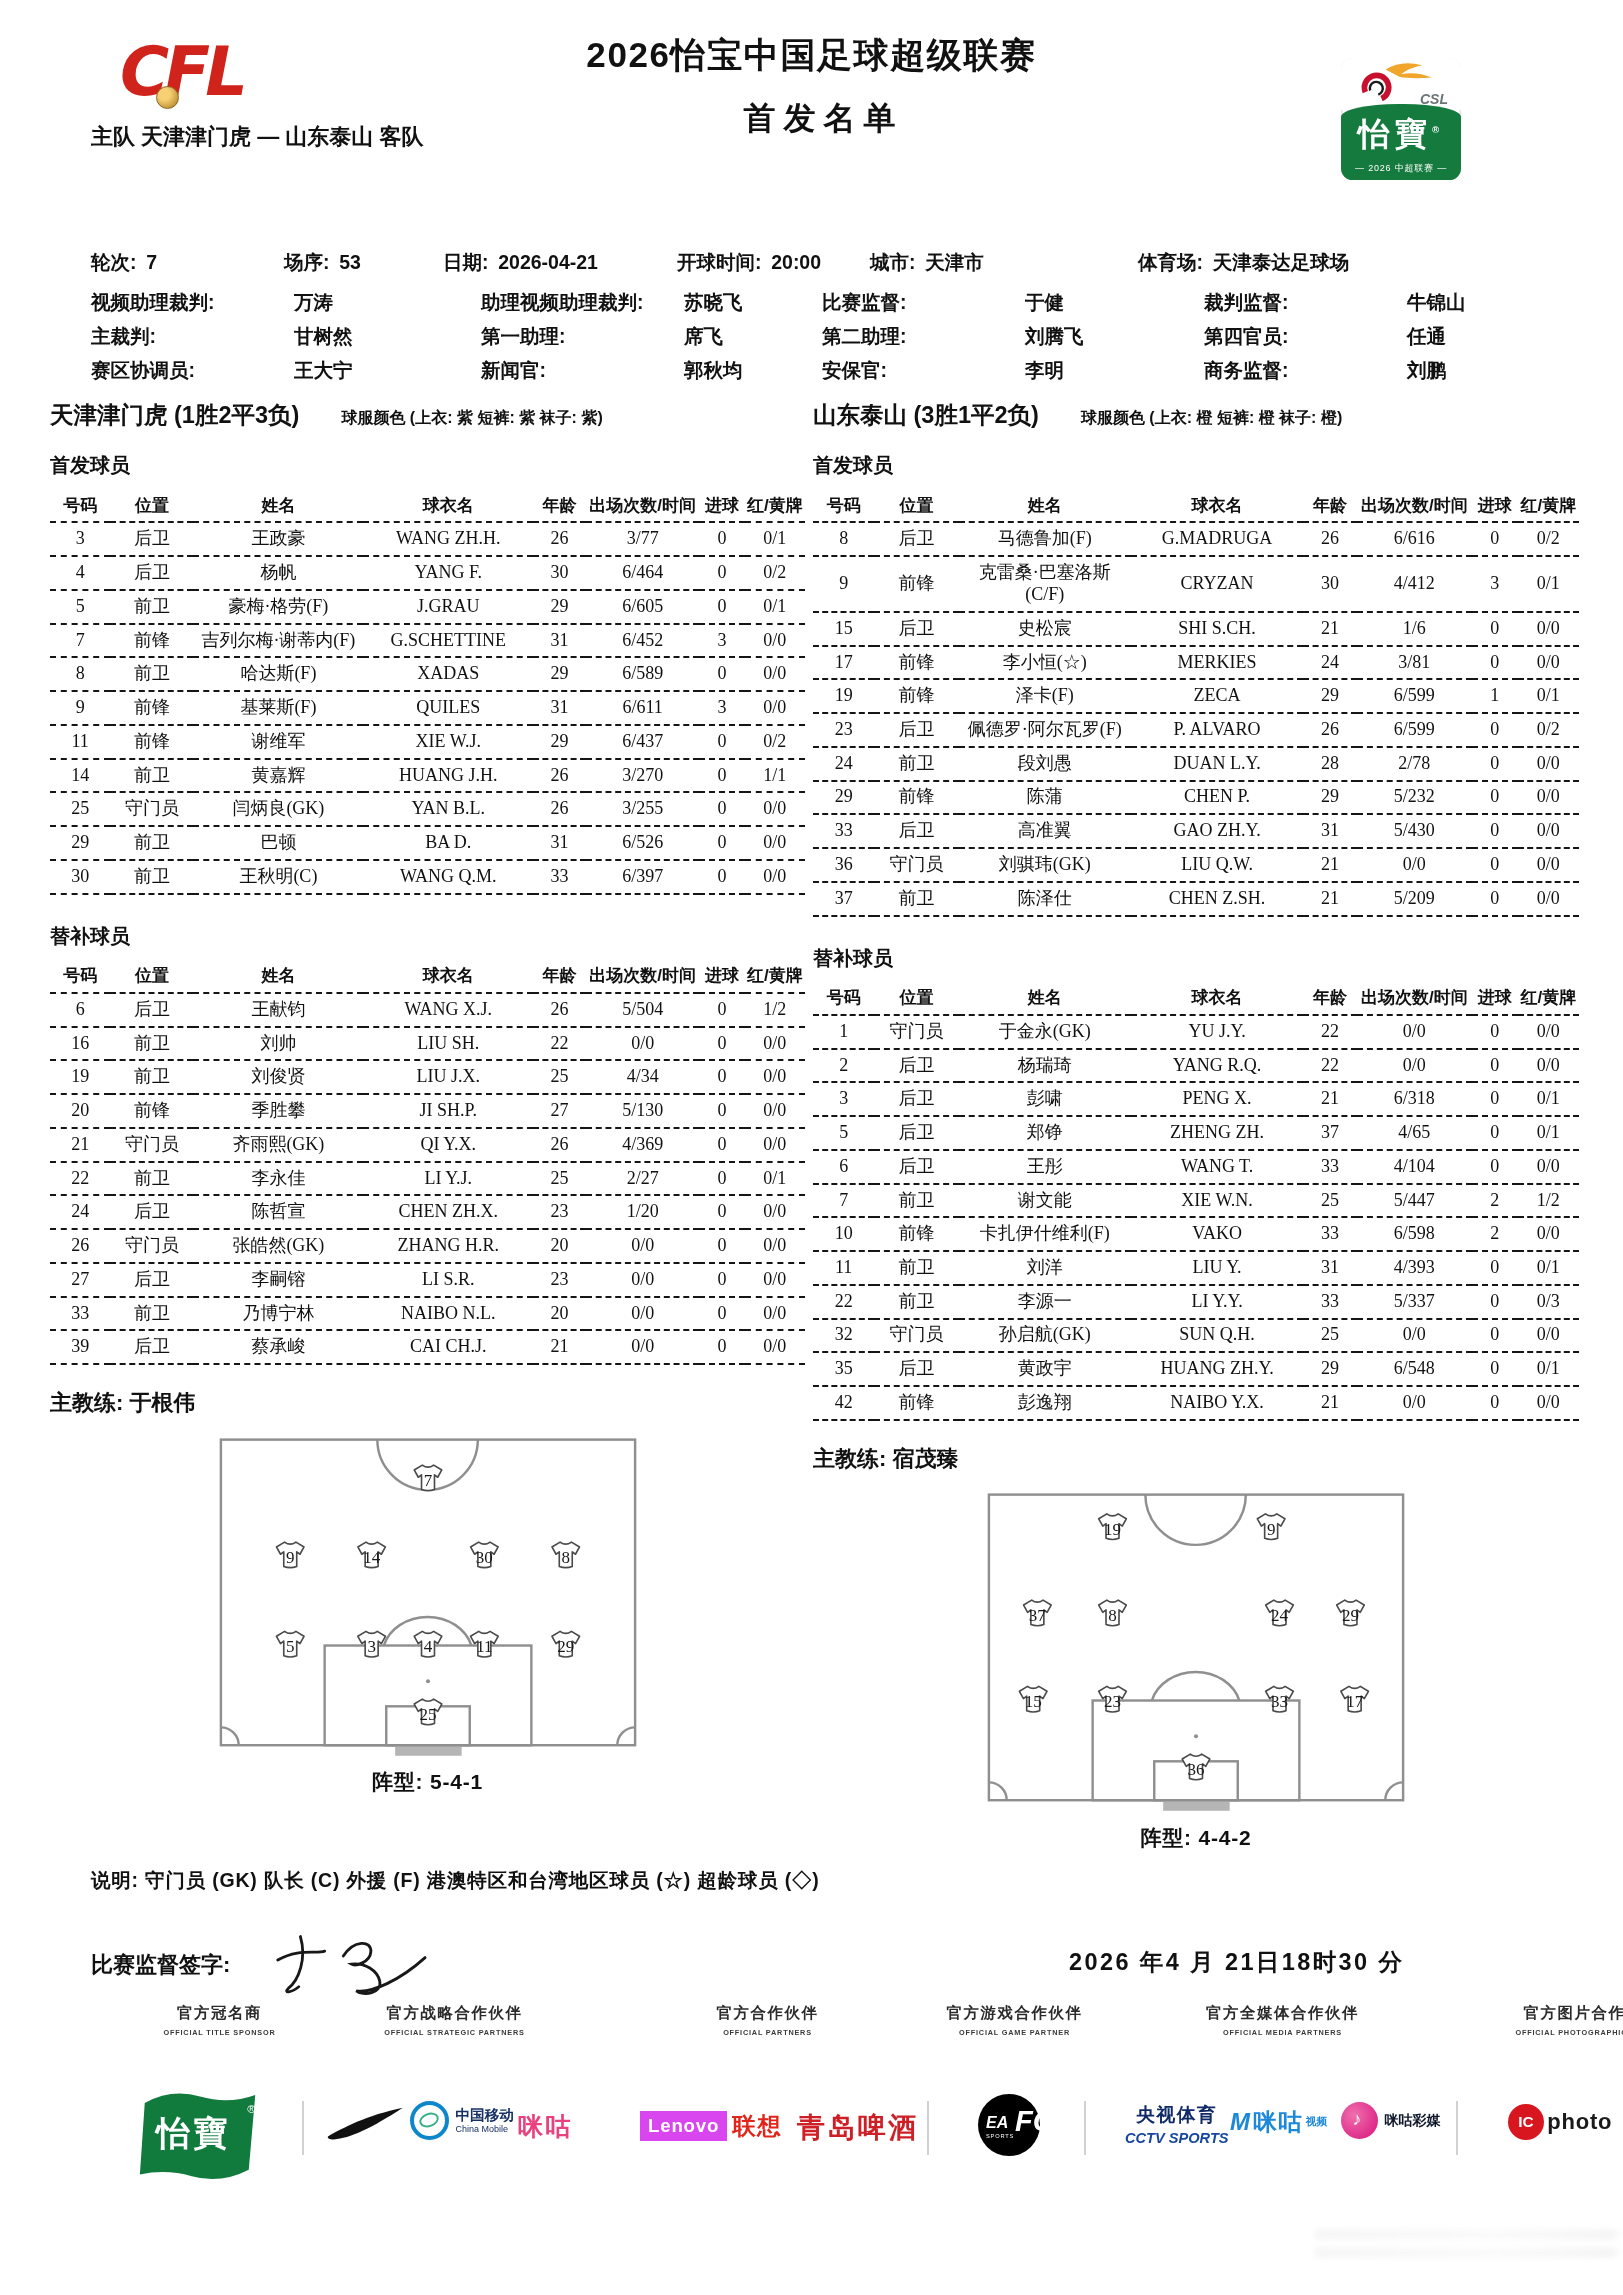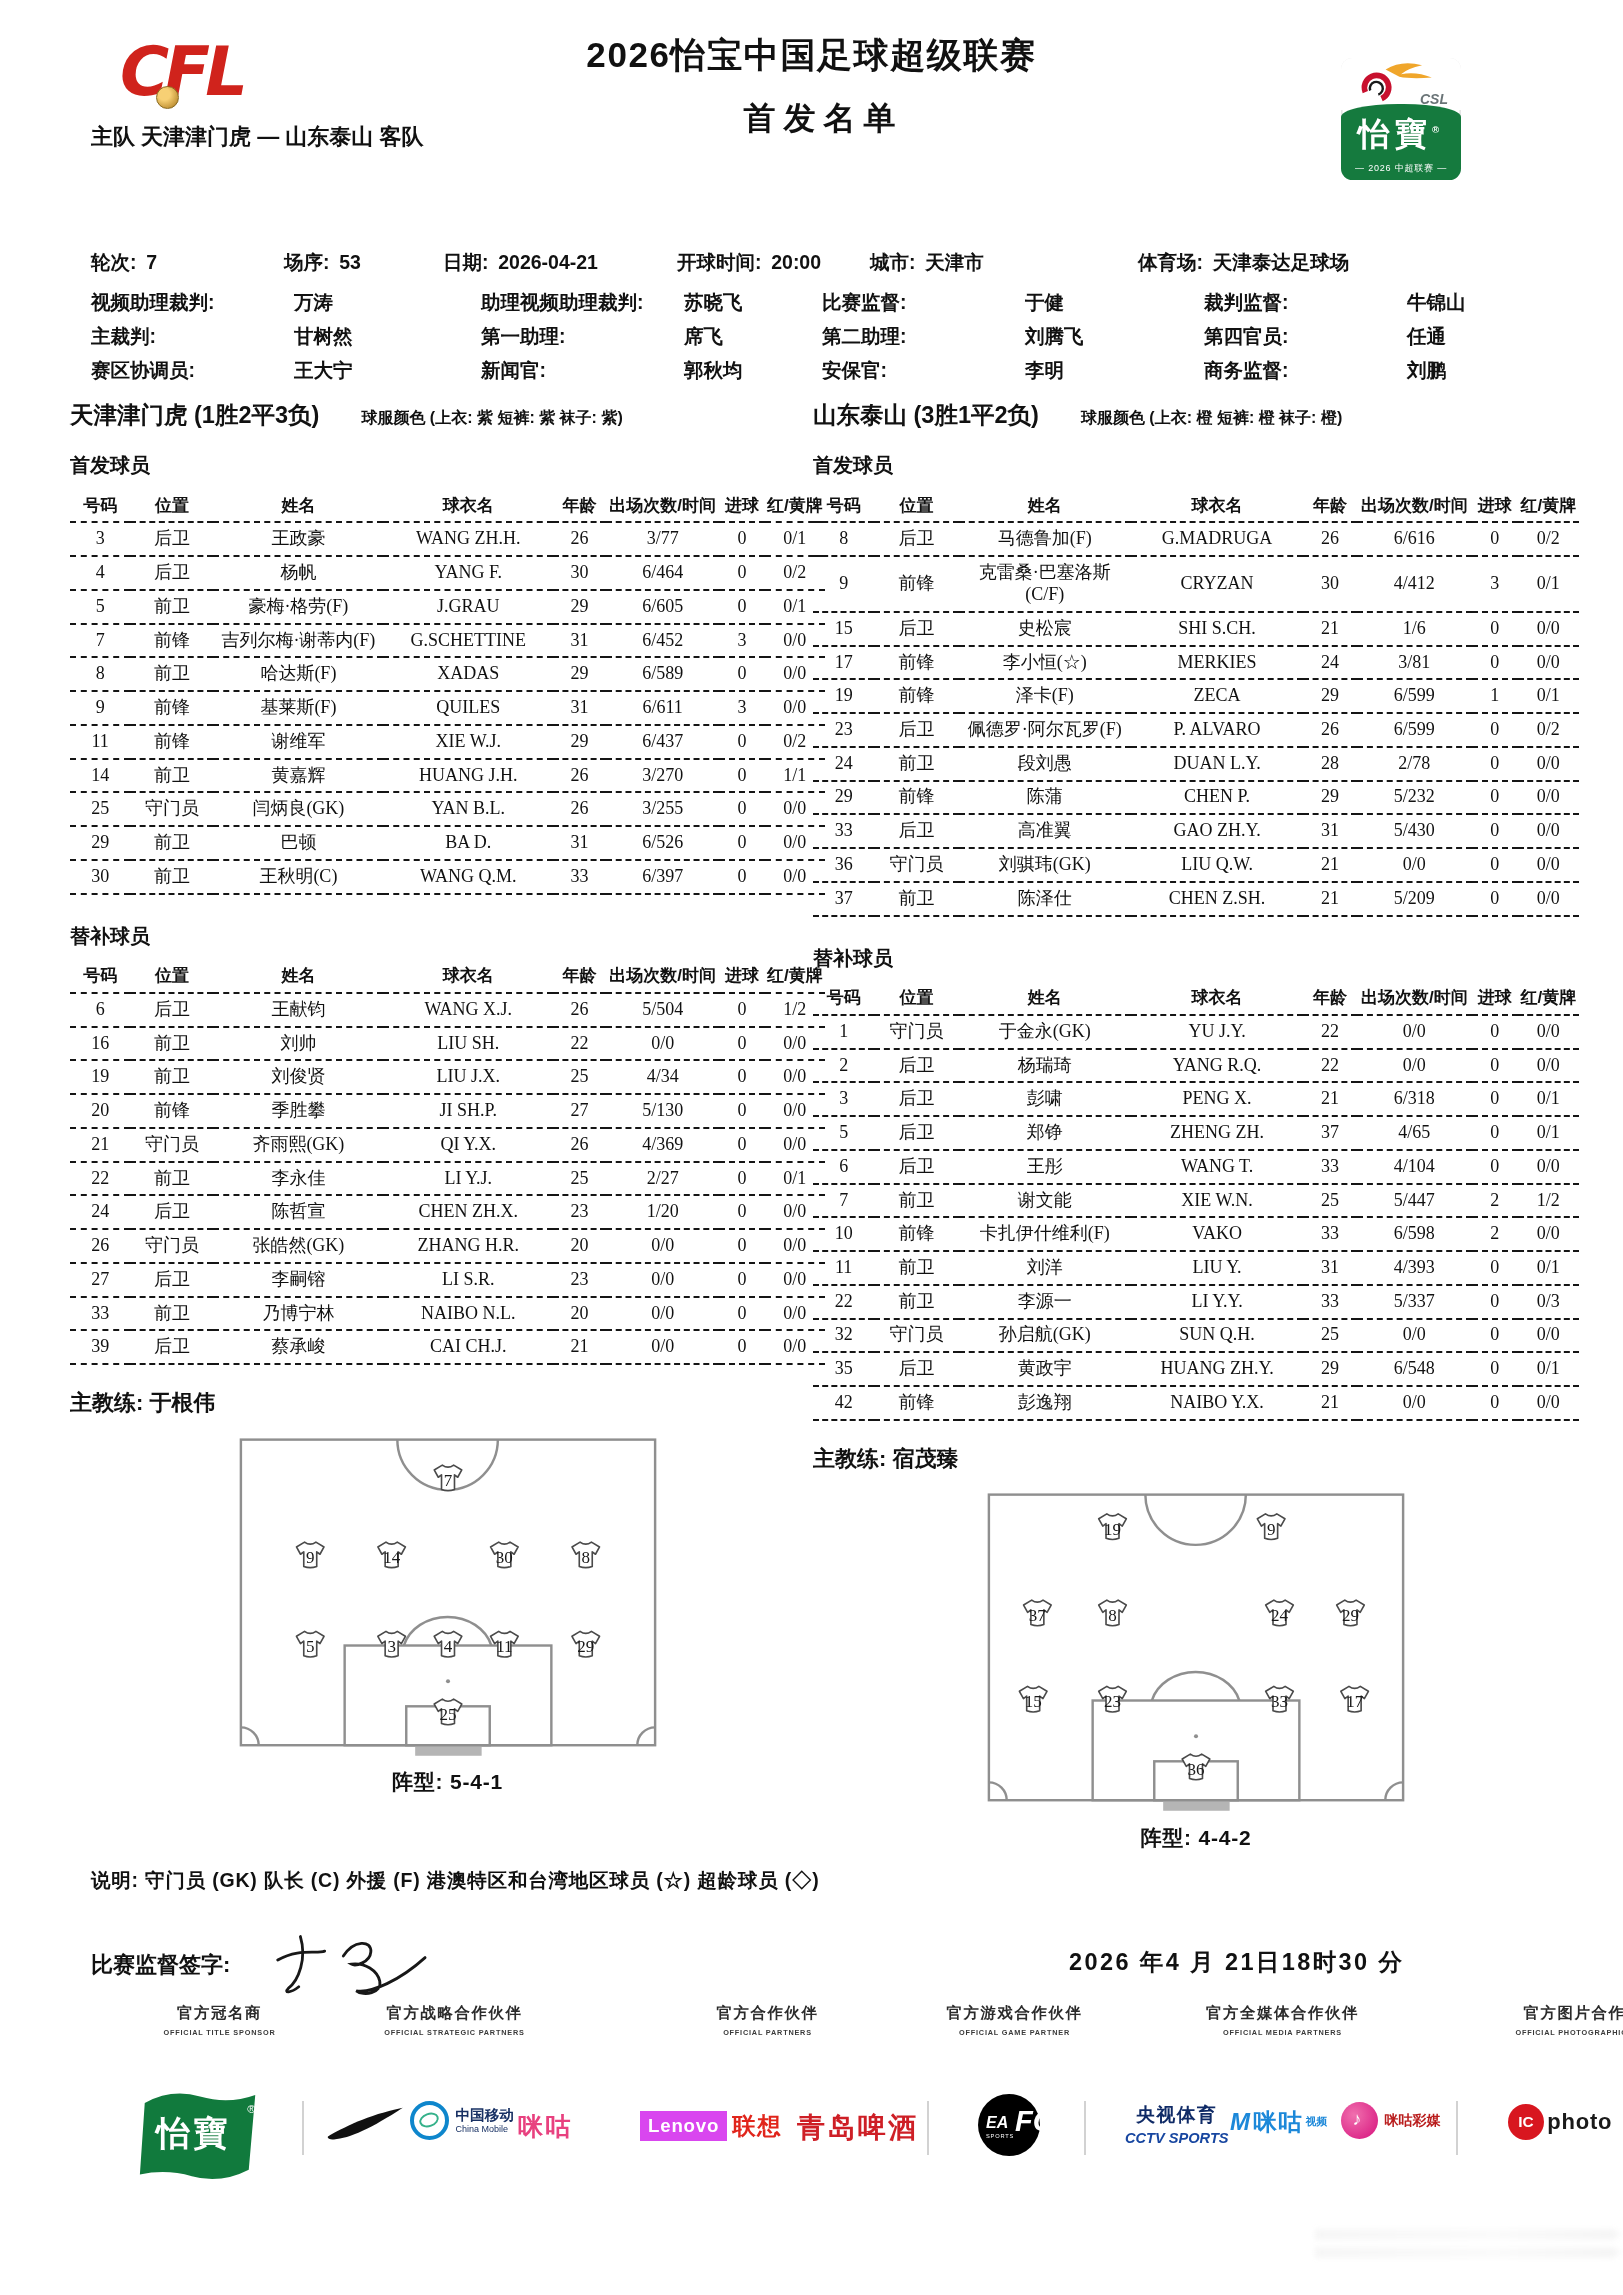--- a/index.html
+++ b/index.html
@@ -32,21 +32,21 @@
   .r0 .info-pair:nth-child(1){width:193px}.r0 .info-pair:nth-child(2){width:159px}
   .r0 .info-pair:nth-child(3){width:234px}.r0 .info-pair:nth-child(4){width:193px}
   .r0 .info-pair:nth-child(5){width:268px}
   .r0 .ilbl{margin-right:9.7px;}
   .r1 .info-pair:nth-child(1),.r2 .info-pair:nth-child(1),.r3 .info-pair:nth-child(1){width:390px}
   .r1 .info-pair:nth-child(2),.r2 .info-pair:nth-child(2),.r3 .info-pair:nth-child(2){width:341px}
   .r1 .info-pair:nth-child(3),.r2 .info-pair:nth-child(3),.r3 .info-pair:nth-child(3){width:382px}
   .r1 .ilbl,.r2 .ilbl,.r3 .ilbl{display:inline-block;width:203px;}
   
   .team-col{position:absolute;top:399px;width:755px;}
-  .team-home{left:50px;margin-left:20px;}
+  .team-home{left:50px;}
   .team-away{left:813px;width:766px;}
   .team-head{display:flex;align-items:baseline;}
   .team-name{font-size:23.5px;font-weight:900;}
   .team-kit{font-size:16px;font-weight:bold;margin-left:42px;white-space:nowrap;}
   .squad-title{margin-top:21px;font-size:20px;font-weight:900;}
   .squad-title.subs{margin-top:28px;}
   .squad-table{width:100%;border-collapse:collapse;table-layout:fixed;margin-top:9.7px;
                font-family:"Liberation Serif",serif;font-size:18px;}
   .squad-table th{font-family:"Liberation Sans",sans-serif;font-weight:900;font-size:17px;
                   padding:4.9px 0;border-bottom:2.4px dashed #151515;text-align:center;white-space:nowrap;}
@@ -95,21 +95,21 @@
   .cctv-cn{font-size:18.7px;font-weight:900;color:#0f2a66;letter-spacing:1.6px;}
   .cctv-en{font-size:14.6px;font-weight:900;font-style:italic;color:#1746a0;margin-top:1.6px;}
   .lg-miguv{left:1230px;top:28px;display:flex;align-items:center;}
   .miguv-m{color:#1c88d9;font-size:24px;font-weight:900;font-style:italic;margin-right:3.2px;}
   .miguv-cn{color:#1c88d9;font-size:23.5px;font-weight:900;letter-spacing:1.6px;}
   .miguv-tag{color:#1c88d9;font-size:10.6px;font-weight:bold;margin-left:2.4px;line-height:1.1;}
   .lg-migum{left:1341px;top:24px;display:flex;align-items:center;}
   .migum-circle{width:37px;height:37px;border-radius:50%;background:radial-gradient(circle at 35% 35%,#f06fae,#d6117c);
                 position:relative;margin-right:6.5px;}
   .migum-circle::after{content:"♪";position:absolute;left:11.4px;top:6.5px;color:#fff;font-size:18px;font-weight:bold;}
-  .migum-txt{font-size:14px;font-weight:900;color:#b91c1c;}
+  .migum-txt{font-size:14px;font-weight:900;color:#0f172a;}
   .lg-ic{left:1508px;top:26px;display:flex;align-items:center;width:162px;}
   .ic-circle{width:36px;height:36px;border-radius:50%;background:#d8161f;color:#fff;
              display:flex;align-items:center;justify-content:center;font-size:15.4px;font-weight:900;}
   .ic-rest{font-size:22px;font-weight:900;color:#1a1a1a;margin-left:3.2px;letter-spacing:0.8px;}
   .watermark{position:absolute;left:1315px;top:2222px;width:300px;height:58px;opacity:.45;filter:blur(2.4px);}
   .wm-bar{height:10.6px;margin:7.3px 0;background:linear-gradient(90deg,#ececec 0%,#f6f6f6 60%,#e9e9e9 100%);
           position:relative;}
   .wm-bar::after{content:"";position:absolute;right:-8px;top:0;border-left:11.4px solid #ededed;
                  border-top:5.7px solid transparent;border-bottom:5.7px solid transparent;}
 </style>

